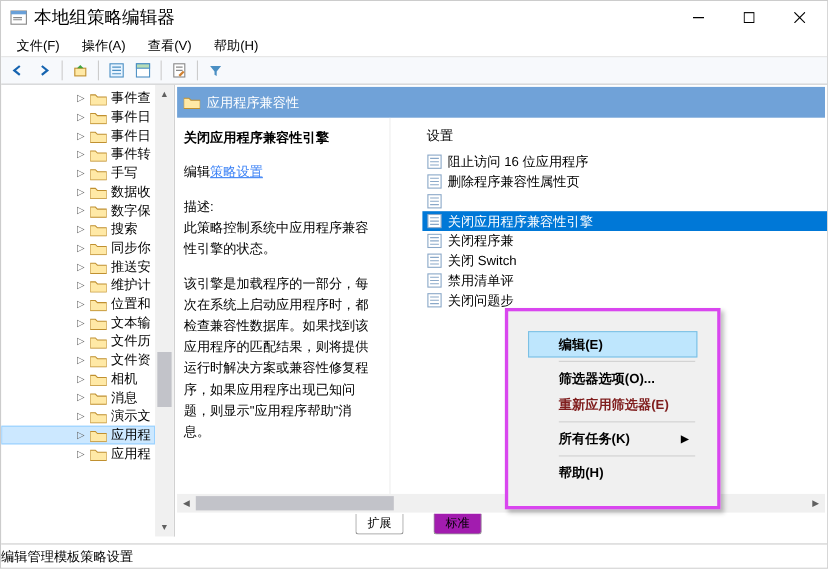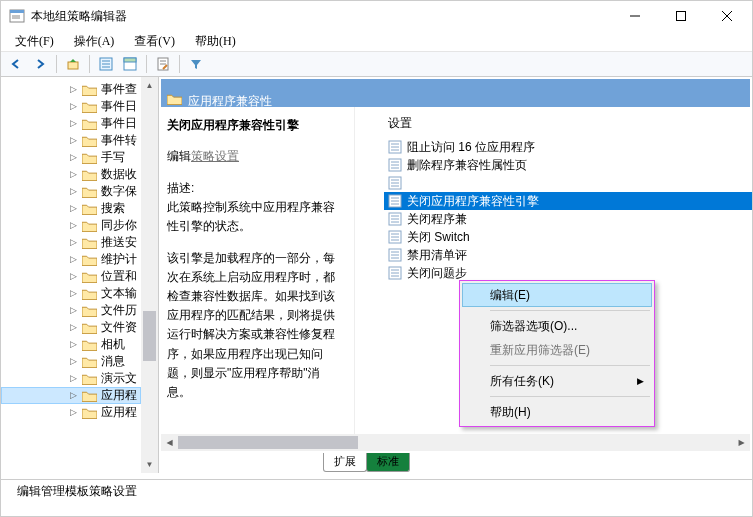--- a/index.html
+++ b/index.html
@@ -1,71 +1,71 @@
 <!DOCTYPE html>
 <html><head>
 <meta charset="utf-8">
 <style>
   * { box-sizing: border-box; margin: 0; padding: 0; font-family: "Microsoft YaHei", "Segoe UI", Tahoma, sans-serif; font-size: 12px; }
   body { width: 753px; height: 517px; background: #fff; display: flex; flex-direction: column; border: 1px solid #ccc; overflow: hidden; }
   
   .titlebar { height: 30px; display: flex; align-items: center; padding: 0 2px 0 8px; background: #fff; }
   .titlebar .app-icon { width: 16px; height: 16px; margin-right: 6px; }
-  .titlebar .title { flex: 1; font-size: 12px; }
+  .titlebar .title { flex: 1; font-size: 16px; }
   .win-btn { width: 46px; height: 30px; display: flex; align-items: center; justify-content: center; font-size: 15px; }
   
   .menubar { height: 20px; display: flex; align-items: center; padding: 0 6px; background: #fff; gap: 4px;}
-  .menubar .mitem { padding: 2px 8px; font-family: Liberation Serif, serif; }
+  .menubar .mitem { padding: 2px 8px; }
   
   .toolbar { height: 26px; display: flex; align-items: center; padding: 0 4px; border-top: 1px solid #e5e5e5; border-bottom: 1px solid #ccc; background: #f7f9fc; gap: 2px; }
   .toolbar .tbtn { width: 22px; height: 22px; display: flex; align-items: center; justify-content: center; border: 1px solid transparent; }
   .toolbar .sep { width: 1px; height: 18px; background: #ccc; margin: 0 3px; }
   
   .body { flex: 1; display: flex; position: relative; overflow: hidden; }
   .sidebar { width: 158px; border-right: 1px solid #ccc; position: relative; overflow: hidden; }
   .tree { position: absolute; right: 17px; top: 0; bottom: 0; left: 0; overflow: hidden; padding-top: 4px;}
   .tree-item { height: 17px; display: flex; align-items: center; gap: 4px; padding-left: 68px; white-space: nowrap; }
   .tree-item.sel { background: #cce8ff; border: 1px solid #99d1ff; padding-left: 67px; height:17px }
   .tree-item .exp { width: 9px; text-align: center; color: #666; font-size: 9px; line-height: 9px; }
   .folder-icon { display:inline-block; }
   .folder-icon svg { width:15px; height:12px; display:block; }
   .scroll-v { position: absolute; right: 0; top: 0; bottom: 0; width: 17px; background: #f0f0f0; display:flex; flex-direction:column; }
   .scroll-v .arrow { height: 17px; display:flex; align-items:center; justify-content:center; color:#606060; font-size:8px;}
   .scroll-v .track { flex:1; position:relative; }
   .scroll-v .thumb { position:absolute; left:2px; right:2px; top:60%; height:50px; background:#c2c3c9; }
   
   .main { flex: 1; display: flex; flex-direction: column; overflow:hidden; }
-  .main-header { height: 24px; background: #70a2d8; color: #fff; display: flex; padding: 14px 6px; gap: 6px; margin:2px 2px 0 2px;}
+  .main-header { height: 24px; background: #70a2d8; color: #fff; display: flex; align-items: center; padding: 14px 6px; gap: 6px; margin:2px 2px 0 2px;}
   .main-body { flex: 1; display: flex; overflow:hidden;gap:23px; }
   .detail-left { width: 196px; border-right: 1px solid #eee; padding: 10px 12px 4px 8px; overflow:hidden; }
   .detail-left .item-title { font-weight: bold; margin-bottom: 14px; }
   .detail-left .edit-row { margin-bottom: 14px; }
-  .detail-left .link { color: #737373; text-decoration: underline; }
+  .detail-left .link { color: #3b82f6; text-decoration: underline; }
   .detail-left p { margin-bottom: 12px; line-height: 1.6; }
   .detail-right { flex: 1; padding: 6px 0 0 6px; position:relative; }
   .col-header { margin-bottom: 4px; padding:2px 4px;}
   .setting-row { height: 18px; display: flex; align-items: center; gap: 5px; padding: 0 4px; }
   .setting-row.sel { background: #0078d7; color: #fff; }
   .setting-row .row-icon { width: 14px; height: 14px; flex-shrink:0;}
   .scroll-h { height:17px; background:#f0f0f0; display:flex; align-items:center; margin:0 2px 2px 2px;}
   .scroll-h .arrow { width:17px; text-align:center; color:#606060; font-size:8px;}
   .scroll-h .track { flex:1; position:relative; height:100%;}
   .scroll-h .thumb { position:absolute; top:2px; bottom:2px; left:0; width:180px; background:#c2c3c9;}
   
-  .tabs { height: 20px; display: flex; align-items: flex-end; padding-left: 4px; position:relative; top:-1px; z-index:3; background:#fff }
+  .tabs { height: 20px; display: flex; align-items: flex-start; padding-left: 4px; position:relative; top:-1px; z-index:3; background:#fff }
   .tabs .corner { width: 160px; }
   .tab { padding: 1px 10px 2px; border: 1px solid #999; border-top:none; border-radius: 0 0 3px 3px; background: #fff; margin-right:-1px; font-size:11px;}
-  .tab.inactive { background: #15803d; }
-  
-  .status { height: 37px; border-top: 1px solid #ccc; padding: 3px 16px; font-size: 12px; background:#fff; margin-top:6px;}
-  
-  .ctx { position: absolute; left: 458px; top: 203px; width: 196px; background: #f0f0f0; border: 1px solid #d946ef; box-shadow: 3px 3px 4px rgba(0,0,0,.25); padding: 2px; z-index: 50; }
+  .tab.inactive { background: #a21caf; margin-left: 28px; }
+  
+  .status { height: 22px; border-top: 1px solid #ccc; padding: 3px 0; font-size: 12px; background:#fff; margin-top:6px;}
+  
+  .ctx { position: absolute; left: 458px; top: 203px; width: 196px; background: #f0f0f0; border: 3px solid #d946ef; box-shadow: 3px 3px 4px rgba(0,0,0,.25); padding: 18px; z-index: 50; font-weight: bold; }
   .ctx .citem { height: 24px; display: flex; align-items: center; padding: 0 20px 0 28px; position:relative;}
   .ctx .citem.hover { background: #bee6fd; border: 1px solid #7cc0e4; padding: 0 19px 0 27px; height:24px }
-  .ctx .citem.disabled { color: #737373; }
+  .ctx .citem.disabled { color: #7f1d1d; }
   .ctx .csep { height: 1px; background: #d0d0d0; margin: 3px 2px 3px 28px; }
   .ctx .arrow-r { position:absolute; right:8px; font-size:9px;}
 </style>
 </head>
 <body>
 
 <div class="titlebar">
   <span class="app-icon">
     <svg viewBox="0 0 16 16">
         <rect x="1" y="2" width="14" height="12" fill="#fff" stroke="#888"></rect>

